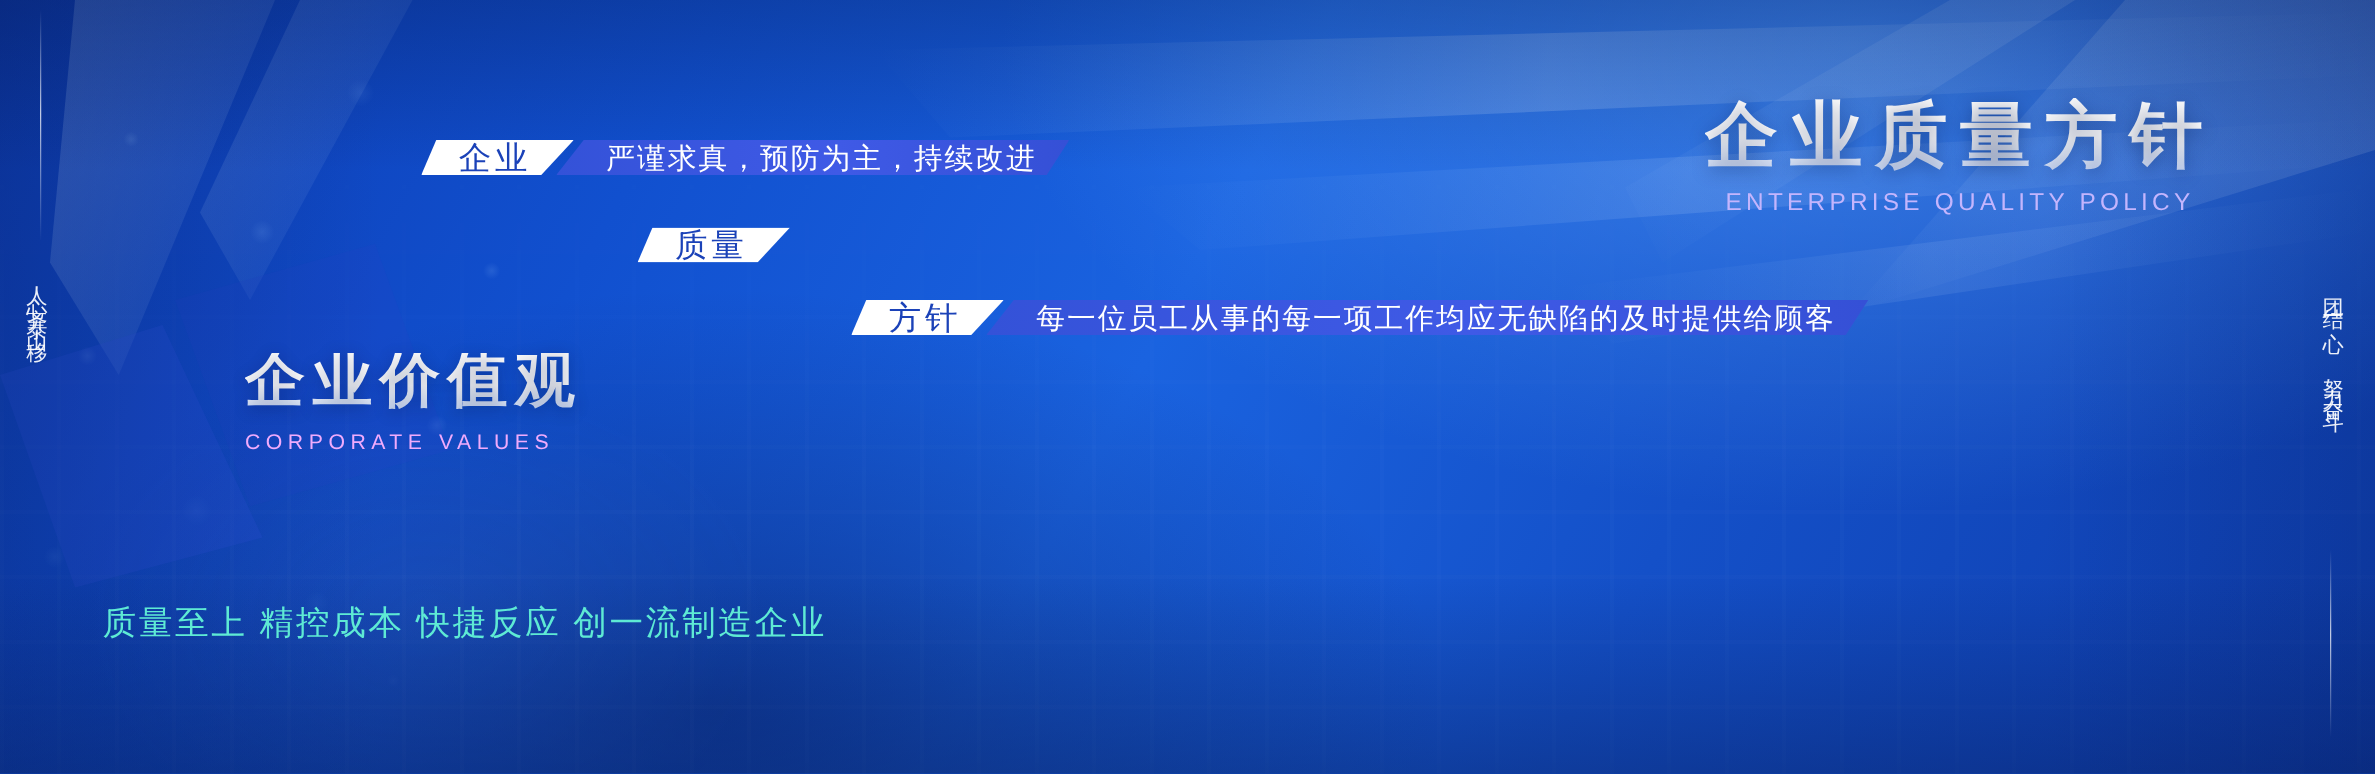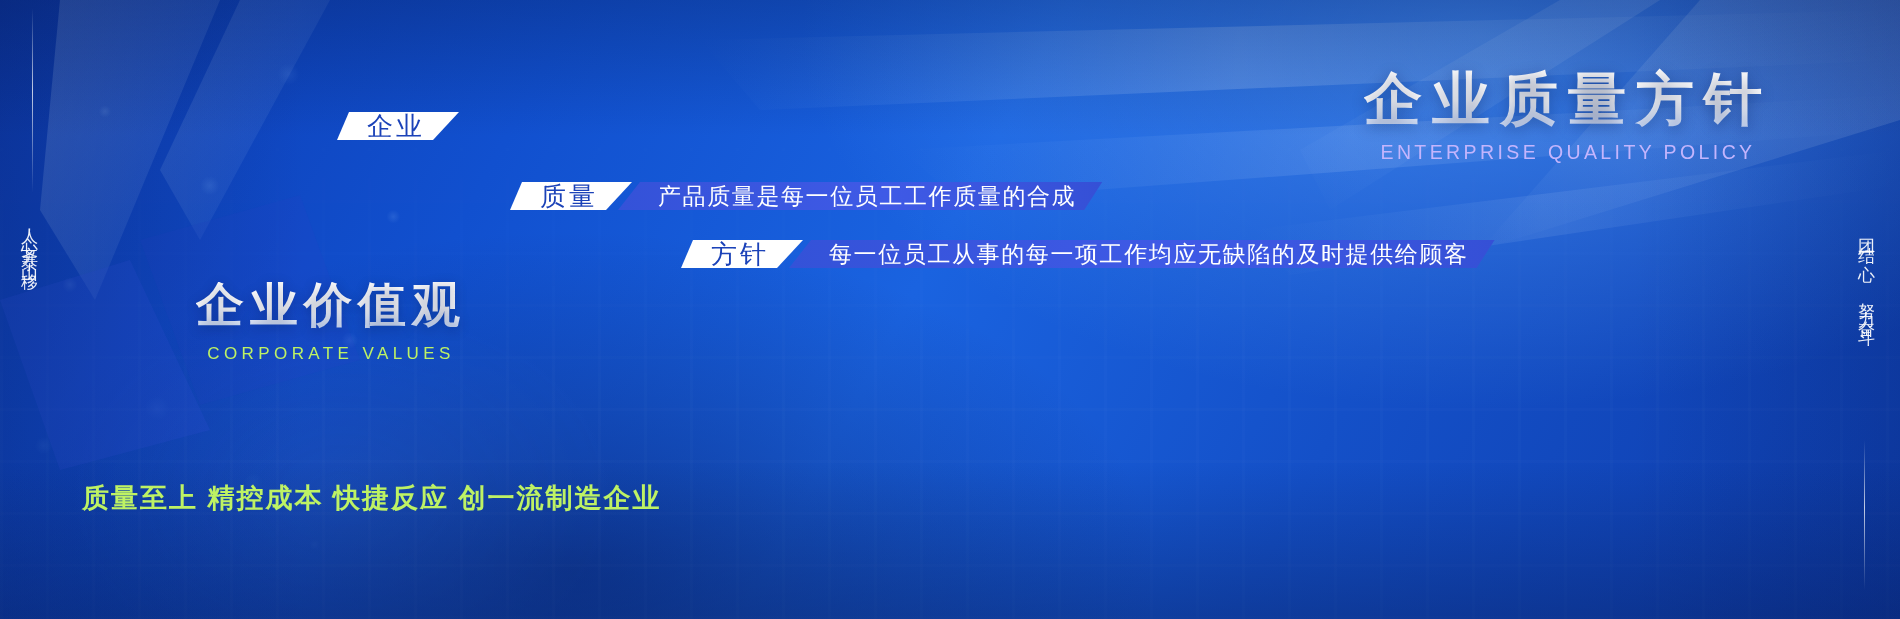--- a/index.html
+++ b/index.html
@@ -85,21 +85,21 @@
     width: 1px;
     background: linear-gradient(180deg, rgba(255,255,255,0.0) 0%, rgba(255,255,255,0.75) 45%, rgba(255,255,255,0.0) 100%);
   }
   .rule-left  { left: 32px;  top: 8px;   height: 185px; }
   .rule-right { right: 35px; top: 440px; height: 150px; }
 
   
   .headline-block {
     position: absolute;
     right: 128px;
-    top: 68px;
+    top: 78px;
     text-align: center;
   }
   .headline-cn {
     margin: 0;
     font-size: 58px;
     font-weight: 700;
     letter-spacing: 10px;
     line-height: 1.08;
     background: linear-gradient(180deg, #ffffff 52%, #c3d4f4 100%);
     -webkit-background-clip: text;
@@ -137,33 +137,32 @@
     -webkit-text-fill-color: transparent;
     text-shadow: 0 3px 12px rgba(4,20,70,0.3);
     white-space: nowrap;
     text-align: center;
     font-family: Liberation Mono, monospace;
   }
   .values-en {
     margin: 9px 0 0 0;
     font-size: 17px;
     letter-spacing: 4.4px;
-    color: #bef264;
-    text-align: center;
+    color: #f0abfc;
     white-space: nowrap;
   }
   .values-tagline {
     position: absolute;
     left: 82px;
     top: 480px;
     font-size: 27px;
     letter-spacing: 2px;
-    color: #bef264;
-    white-space: nowrap;
-    font-weight: 700;
+    color: #5eead4;
+    white-space: nowrap;
+    font-weight: 400;
   }
 
   
   .slogan-row {
     position: absolute;
     display: flex;
     align-items: stretch;
     height: 28px;
   }
   .row-1 { left: 337px; top: 112px; }
@@ -264,31 +263,31 @@
   <div class="headline-block">
     <h1 class="headline-cn">企业质量方针</h1>
     <p class="headline-en">ENTERPRISE QUALITY POLICY</p>
   </div>
 
   <div class="slogan-row row-1">
     <div class="slogan-tag">
       <span>企业</span>
       <span class="tag-notch"></span>
     </div>
+    <div class="slogan-banner">
+      <span>严谨求真，预防为主，持续改进</span>
+      <span class="banner-notch"></span>
+    </div>
   </div>
 
   <div class="slogan-row row-2">
     <div class="slogan-tag">
       <span>质量</span>
       <span class="tag-notch"></span>
     </div>
-    <div class="slogan-banner">
-      <span>产品质量是每一位员工工作质量的合成</span>
-      <span class="banner-notch"></span>
-    </div>
   </div>
 
   <div class="slogan-row row-3">
     <div class="slogan-tag">
       <span>方针</span>
       <span class="tag-notch"></span>
     </div>
     <div class="slogan-banner">
       <span>每一位员工从事的每一项工作均应无缺陷的及时提供给顾客</span>
       <span class="banner-notch"></span>

